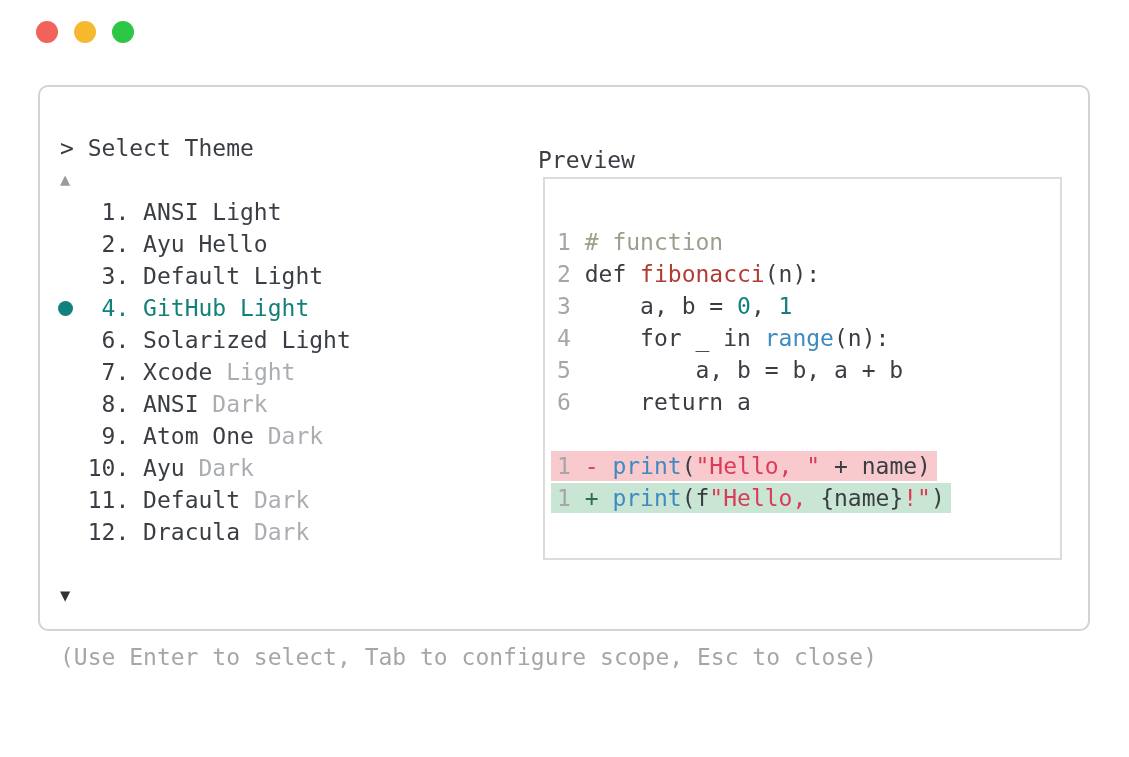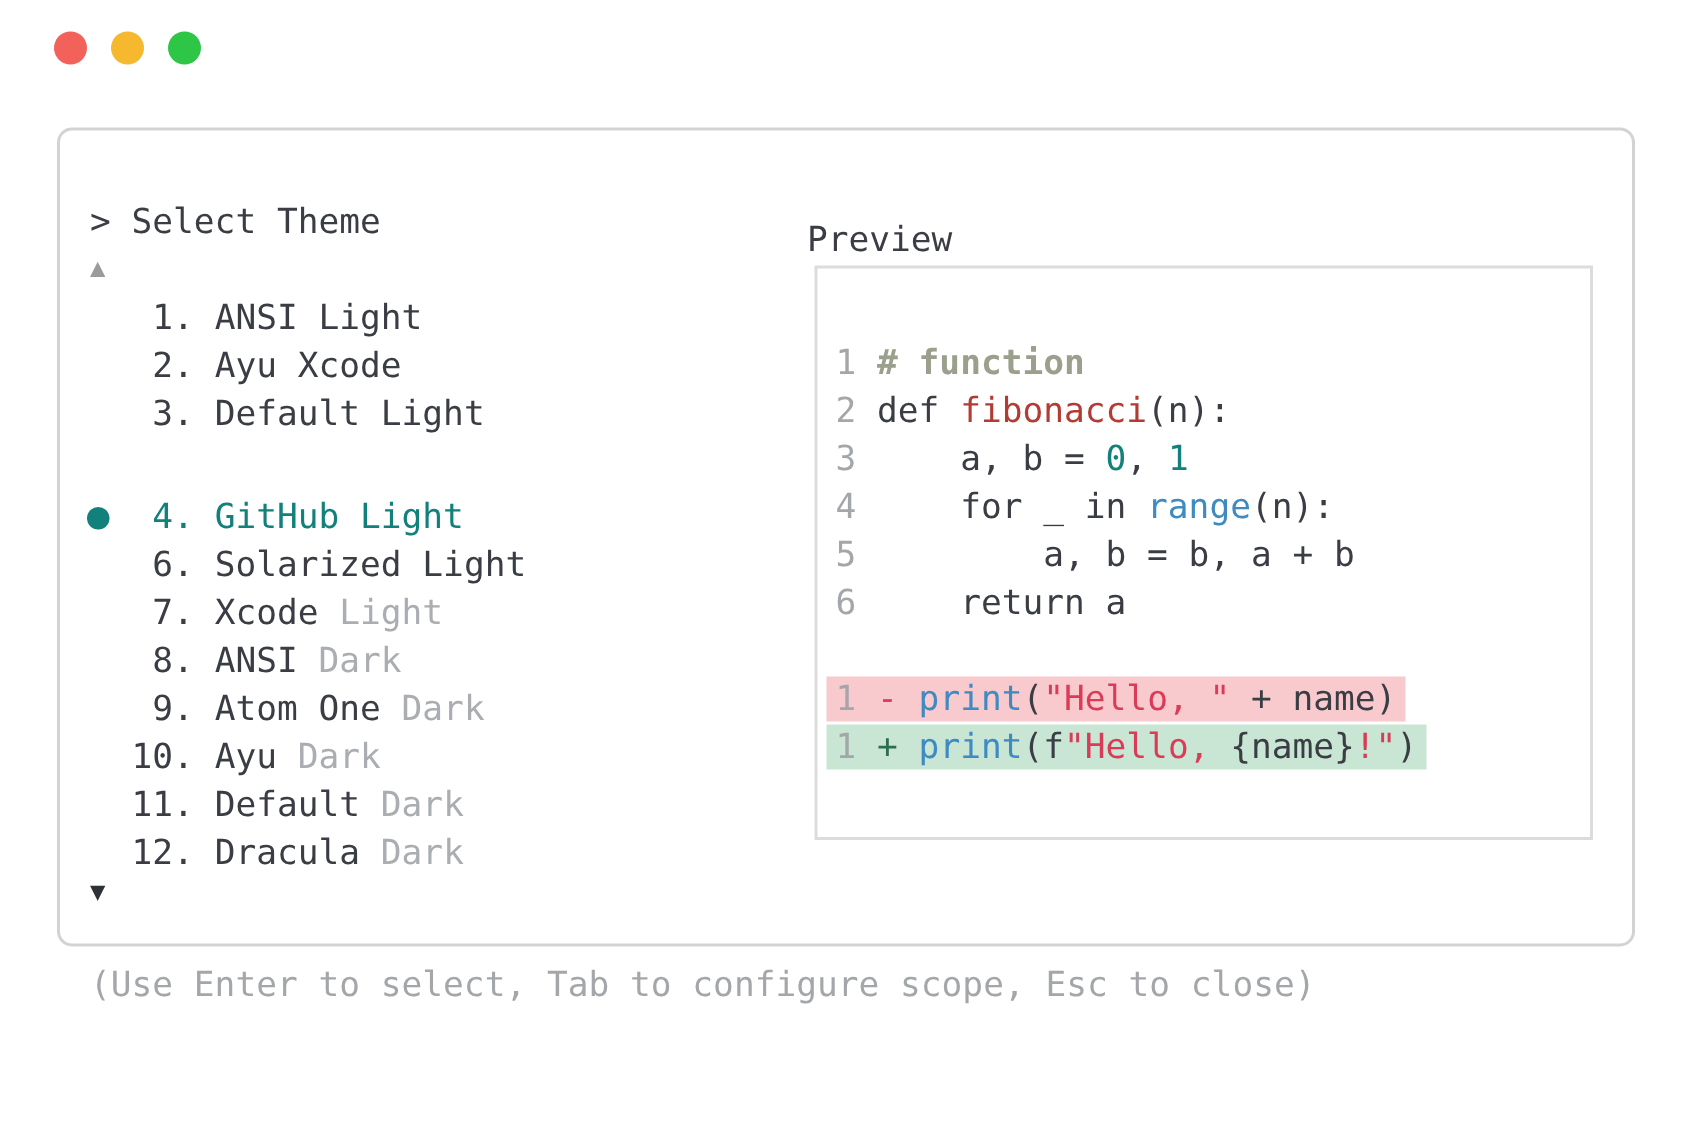--- a/index.html
+++ b/index.html
@@ -20,33 +20,33 @@
   .panel{
     position:absolute;left:38px;top:85px;width:1052px;height:546px;
     background:#fff;border:2px solid var(--border);border-radius:10px;
   }
   .prompt{position:absolute;left:20px;top:45px;line-height:32px;white-space:pre;}
   .arrow{position:absolute;left:20px;height:30px;line-height:30px;font-size:17px;cursor:default;}
   .arrow-up{top:77px;color:var(--arrow-muted);}
   .arrow-down{top:493px;color:#2e3136;}
   .theme-list{position:absolute;left:20px;top:109px;}
   .theme-item{position:relative;line-height:32px;white-space:pre;color:var(--dark);}
-  .theme-item.selected{color:var(--teal);margin-top:37px;}
+  .theme-item.selected{color:var(--teal);}
   .theme-item .muted{color:var(--muted);}
   .bullet{position:absolute;left:-2px;top:9px;width:15px;height:15px;border-radius:50%;background:var(--teal);}
   .preview-label{position:absolute;left:498px;top:57px;line-height:32px;}
   .code-box{
     position:absolute;left:503px;top:90px;width:519px;height:383px;
     border:2px solid var(--codeborder);background:#fff;
     padding:47px 0 0 12px;overflow:hidden;
   }
   .code-row,.diff-row,.spacer-row{line-height:32px;white-space:pre;height:32px;}
   .lineno{color:var(--lineno);}
   .tok-plain{color:var(--dark);}
-  .tok-comment{color:var(--comment);font-weight:bold;}
+  .tok-comment{color:var(--comment);}
   .tok-funcname{color:var(--funcname);margin-top:20px;}
   .tok-number{color:var(--teal);}
   .tok-builtin{color:var(--builtin);}
   .tok-string{color:var(--string);}
   .diff-bg{display:inline-block;line-height:30px;padding:0 6px;margin-left:-6px;}
   .diff-bg.removed{background:var(--removed-bg);}
   .diff-bg.added{background:var(--added-bg);}
   .sign-minus{color:var(--string);}
   .sign-plus{color:var(--plus);}
   .footer-hint{position:absolute;left:20px;top:554px;line-height:32px;color:var(--lineno);white-space:pre;}
@@ -58,21 +58,21 @@
   <span class="tl-dot" style="background: rgb(242, 97, 90);"></span>
   <span class="tl-dot" style="background: rgb(245, 184, 46);"></span>
   <span class="tl-dot" style="background: rgb(46, 198, 71);"></span>
 </div>
 
 <div class="panel">
   <div class="prompt">&gt; Select Theme</div>
   <div class="arrow arrow-up">▲</div>
   <div class="theme-list">
       <div class="theme-item"><span class="num">   1. </span><span class="label">ANSI Light</span></div>
-      <div class="theme-item"><span class="num">   2. </span><span class="label">Ayu Xcode</span></div>
+      <div class="theme-item"><span class="num">   2. </span><span class="label">Ayu Hello</span></div>
       <div class="theme-item"><span class="num">   3. </span><span class="label">Default Light</span></div>
       <div class="theme-item selected"><span class="bullet"></span><span class="num">   4. </span><span class="label">GitHub Light</span></div>
       <div class="theme-item"><span class="num">   6. </span><span class="label">Solarized Light</span></div>
       <div class="theme-item"><span class="num">   7. </span><span class="label">Xcode</span><span class="muted"> Light</span></div>
       <div class="theme-item"><span class="num">   8. </span><span class="label">ANSI</span><span class="muted"> Dark</span></div>
       <div class="theme-item"><span class="num">   9. </span><span class="label">Atom One</span><span class="muted"> Dark</span></div>
       <div class="theme-item"><span class="num">  10. </span><span class="label">Ayu</span><span class="muted"> Dark</span></div>
       <div class="theme-item"><span class="num">  11. </span><span class="label">Default</span><span class="muted"> Dark</span></div>
       <div class="theme-item"><span class="num">  12. </span><span class="label">Dracula</span><span class="muted"> Dark</span></div>
     </div>

